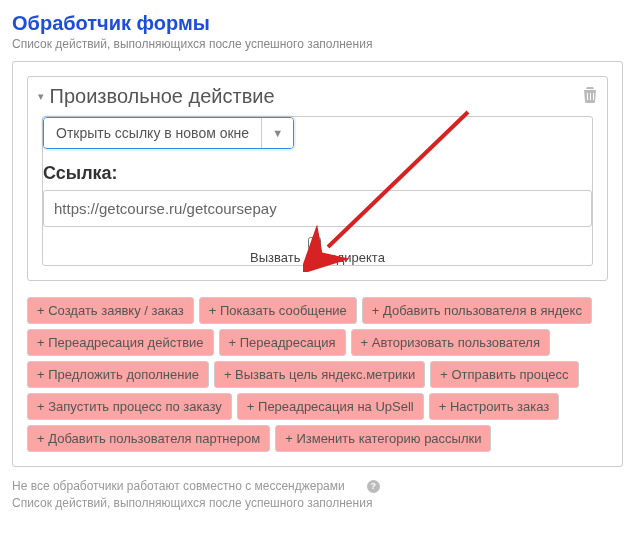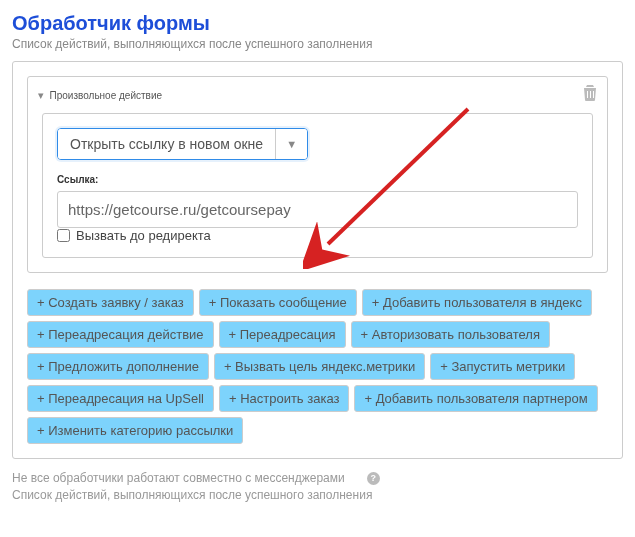--- a/index.html
+++ b/index.html
@@ -40,34 +40,33 @@
     align-items: center;
     padding: 8px 10px;
   }
   .chevron {
     font-size: 11px;
     color: #888;
     margin-right: 6px;
     display: inline-block;
   }
   .action-card-title {
-    font-size: 10px;
+    font-size: 20px;
     color: #555;
   }
   .trash-icon {
     margin-left: auto;
     color: #bbb;
     font-size: 16px;
     cursor: pointer;
   }
   .inner-panel {
     border: 1px solid #ccc;
     border-radius: 3px;
     margin: 0 14px 14px 14px;
-    padding: 14px;
     position: relative;
   }
   .select-group {
     display: inline-flex;
     border: 1px solid #2f8be8;
     border-radius: 4px;
     box-shadow: 0 0 0 2px rgba(47,139,232,0.12);
     overflow: hidden;
     margin-bottom: 14px;
   }
@@ -83,40 +82,41 @@
     border-left: 1px solid #ccc;
     padding: 7px 10px;
     font-size: 11px;
     color: #888;
     background: #fff;
     display: flex;
     align-items: center;
     cursor: pointer;
   }
   .field-label {
-    font-size: 10px;
+    font-size: 18px;
     font-weight: bold;
     color: #333;
     margin-bottom: 6px;
   }
   .url-input {
     width: 100%;
     padding: 9px 10px;
     font-size: 15px;
     color: #666;
     border: 1px solid #ccc;
     border-radius: 3px;
     background: #fff;
-    margin-bottom: 0;
+    margin-bottom: 10px;
   }
   .checkbox-row {
     display: flex;
     align-items: center;
     font-size: 13px;
     color: #444;
+    flex-direction: column;
   }
   .checkbox-row input {
     margin: 0 6px 0 0;
   }
   .arrow-svg {
     position: absolute;
     top: -15px;
     left: 260px;
     pointer-events: none;
   }
@@ -124,21 +124,21 @@
     display: flex;
     flex-wrap: wrap;
     gap: 5px;
   }
   .chip {
     border: 1px solid #ccc;
     border-radius: 3px;
     padding: 5px 9px;
     font-size: 13px;
     color: #555;
-    background: #7dd3fc;
+    background: #fca5a5;
     cursor: pointer;
     white-space: nowrap;
   }
   .footer-note {
     font-size: 12px;
     color: #999;
     margin-top: 12px;
     display: flex;
     align-items: center;
     gap: 22px;
@@ -208,21 +208,22 @@
 
   <div class="chips">
     <button class="chip">+ Создать заявку / заказ</button>
     <button class="chip">+ Показать сообщение</button>
     <button class="chip">+ Добавить пользователя в яндекс</button>
     <button class="chip">+ Переадресация действие</button>
     <button class="chip">+ Переадресация</button>
     <button class="chip">+ Авторизовать пользователя</button>
     <button class="chip">+ Предложить дополнение</button>
     <button class="chip">+ Вызвать цель яндекс.метрики</button>
-    <button class="chip">+ Запустить метрики</button>
+    <button class="chip">+ Отправить процесс</button>
+    <button class="chip">+ Запустить процесс по заказу</button>
     <button class="chip">+ Переадресация на UpSell</button>
     <button class="chip">+ Настроить заказ</button>
     <button class="chip">+ Добавить пользователя партнером</button>
     <button class="chip">+ Изменить категорию рассылки</button>
   </div>
 
 </div>
 
 <div class="footer-note">
   <span>Не все обработчики работают совместно с мессенджерами</span>

